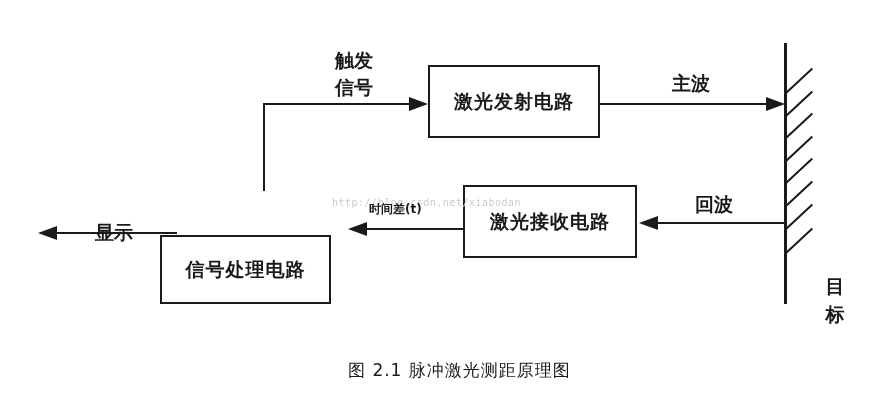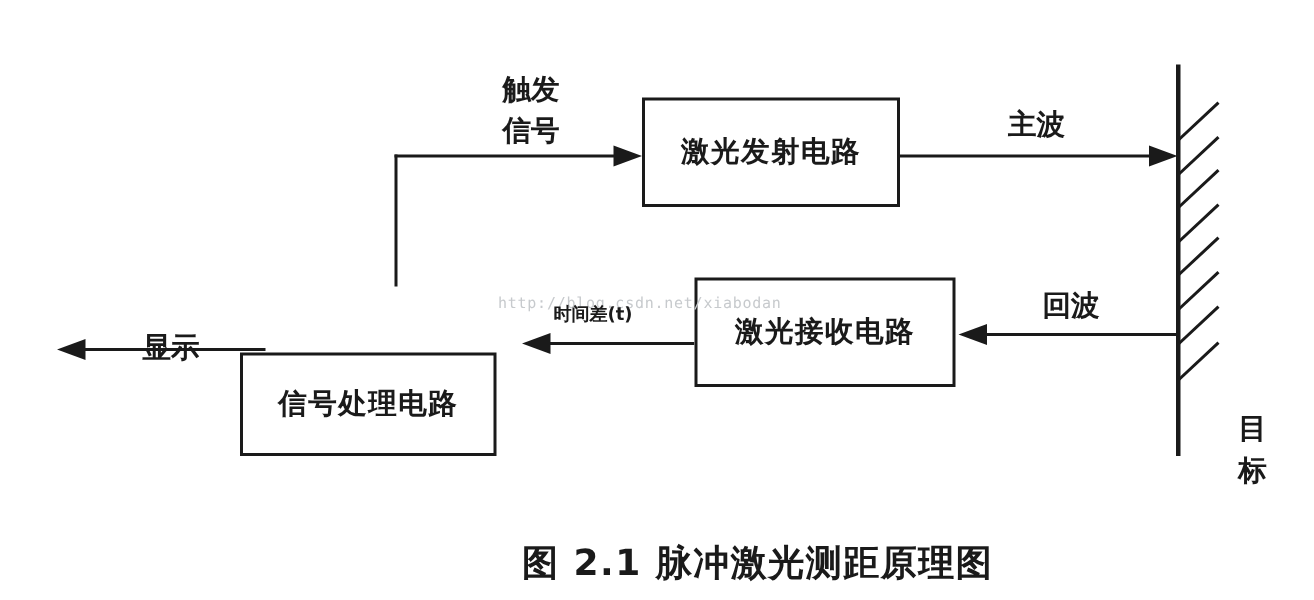--- a/index.html
+++ b/index.html
@@ -89,22 +89,22 @@
     font-size: 10px;
     letter-spacing: 0.5px;
     color: var(--watermark);
     z-index: 3;
     white-space: nowrap;
   }
   
   .caption {
     position: absolute;
     left: 348px; top: 359px;
-    font-size: 24px;
-    font-weight: bold;
+    font-size: 17px;
+    font-weight: normal;
     color: var(--ink);
     letter-spacing: 1px;
     z-index: 4;
     white-space: nowrap;
     text-align: right;
   }
 </style>
 </head>
 <body>
 

